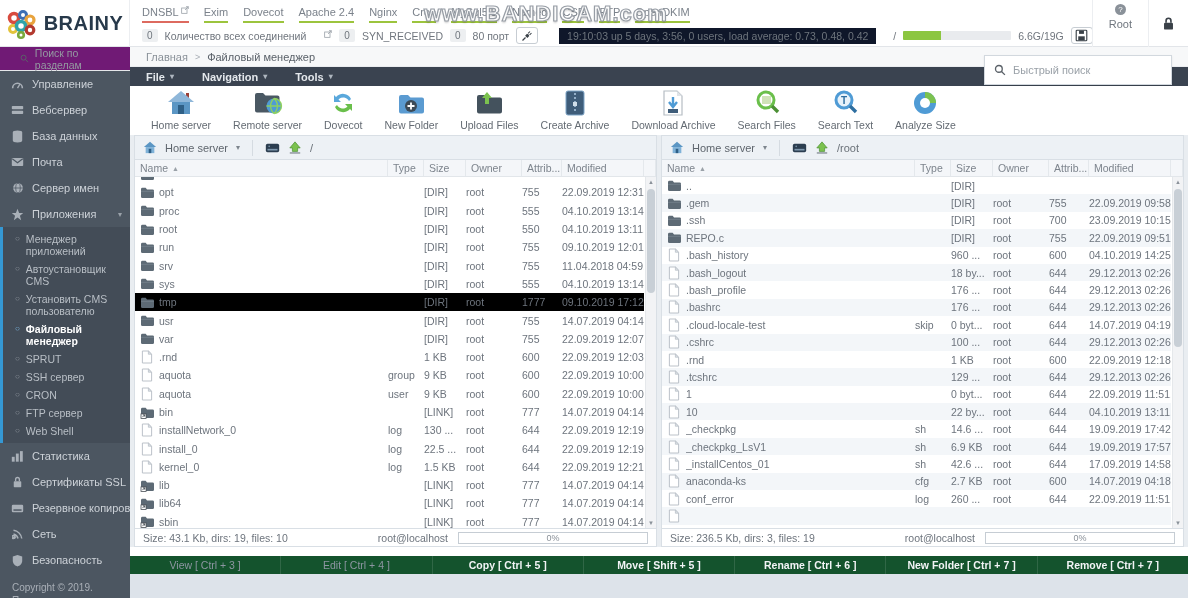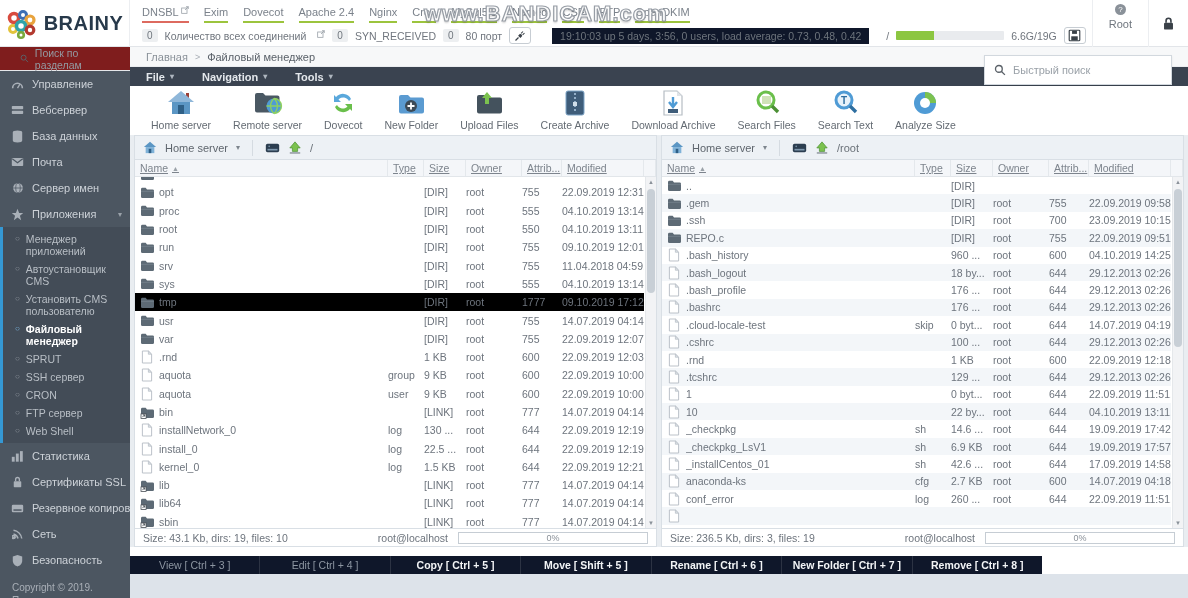--- a/index.html
+++ b/index.html
@@ -7,37 +7,37 @@
   #screen { position:relative; width:1188px; height:598px; background:#fff; }
 
   
   #header { position:absolute; left:0; top:0; width:1188px; height:47px; background:#fff; border-bottom:1px solid #e2e5e9; }
   #logo { position:absolute; left:0; top:0; width:130px; height:47px; display:flex; align-items:center; justify-content:center; gap:4px; border-right:1px solid #eceef1; }
   #logo-text { font-size:20px; font-weight:bold; color:#27394a; letter-spacing:.5px; }
   #services { position:absolute; left:142px; top:6px; display:flex; gap:15px; align-items:flex-start; }
   .service-link { font-size:11px; color:#7b828b; text-decoration:none; padding-bottom:3px; border-bottom:2px solid #9cc43d; display:flex; gap:2px; cursor:pointer; }
   #counters { position:absolute; left:142px; top:27px; display:flex; align-items:center; gap:7px; }
   .badge { background:#edeff1; color:#6f767e; font-size:10px; padding:1px 5px; border-radius:2px; }
-  .counter-label { font-size:10.5px; color:#70767e; display:flex; gap:11px;text-align:right; }
+  .counter-label { font-size:10.5px; color:#70767e; display:flex; gap:18px;text-align:right; }
   .mini-btn { width:22px; height:17px; border:1px solid #c7cdd3; border-radius:3px; background:#fff; display:flex; align-items:center; justify-content:center; cursor:pointer; }
   #uptime-box { background:#0f172a; color:#6d747c; font-size:10.5px; padding:2px 8px; margin-left:14px; white-space:nowrap; }
   #disk-slash { font-size:10.5px; color:#70767e; margin-left:10px; }
   #disk-bar { width:108px; height:9px; background:#e9ebee; border-radius:1px; overflow:hidden; }
   #disk-fill { height:100%; background:#8cc641; }
   #disk-usage { font-size:10.5px; color:#70767e; }
   #watermark { position:absolute; left:424px; top:1px; font-size:22px; font-weight:bold; letter-spacing:1px; color:#fcfcfc; -webkit-text-stroke:1.2px #979da5; text-shadow:0 2px 2px rgba(0,0,0,.18); pointer-events:none; }
   #header-right { position:absolute; right:0; top:0; height:47px; display:flex; align-items:center; }
   .hsep { width:1px; height:47px; background:#eceef1; }
   #root-label { font-size:11px; color:#6f767e; padding:0 16px; cursor:pointer; }
   #lock-btn { padding:0 13px; cursor:pointer; }
   #help-icon { position:absolute; right:62px; top:4px; width:11px; height:11px; border-radius:50%; background:#8a9199; color:#fff; font-size:8px; display:flex; align-items:center; justify-content:center; cursor:pointer; }
 
   
   #sidebar { position:absolute; left:0; top:47px; width:130px; height:551px; background:#4c5661; display:flex; flex-direction:column; }
-  #side-search { height:24px; background:#7f1d1d; display:flex; align-items:center; gap:6px; padding:0 20px; border-bottom:1px solid #e5e7ea; cursor:text; }
+  #side-search { height:24px; background:#701a75; display:flex; align-items:center; gap:6px; padding:0 20px; border-bottom:1px solid #e5e7ea; cursor:text; }
   #side-search span { font-size:10.5px; color:#949aa1; }
   .nav-item { height:26px; display:flex; align-items:center; gap:8px; padding:0 11px; cursor:pointer; position:relative; }
   .nav-item .lbl { font-size:11px; color:#cdd2d8; white-space:nowrap; }
   .nav-item .caret { position:absolute; right:8px; color:#9aa1a9; font-size:8px; }
   .nav-icon { width:13px; display:flex; justify-content:center; flex:none; }
   #submenu { background:#434c57; border-left:3px solid #3598d4; padding:3px 0; }
   .sub-item { display:flex; gap:6px; padding:3px 4px 3px 12px; cursor:pointer; align-items:flex-start; }
   .sub-item .blt { color:#8e959d; font-size:8px; line-height:12px; }
   .sub-item .lbl { font-size:10.5px; line-height:12px; color:#b9bfc6; }
   .sub-item.active .lbl { color:#ffffff; font-weight:bold; }
@@ -63,21 +63,21 @@
   
   #panes { position:absolute; left:130px; top:135px; width:1058px; height:412px; background:#e9edf1; display:flex; gap:4px; padding:0 4px; }
   .pane { flex:1; background:#fff; border:1px solid #d9dfe5; display:flex; flex-direction:column; min-width:0; }
   .pathbar { height:24px; background:#edf1f5; border-bottom:1px solid #d9dfe5; display:flex; align-items:center; gap:8px; padding:0 8px; flex:none; }
   .pathbar .srv { font-size:11px; color:#5e656d; cursor:pointer; }
   .pathbar .caret { font-size:8px; color:#7d858d; cursor:pointer; }
   .pathbar .vsep { width:1px; height:16px; background:#d5dbe1; margin:0 4px; }
   .pathbar .path { font-size:11px; color:#6a7178; }
   .pane-icon-btn { display:flex; align-items:center; cursor:pointer; }
   .colheader { height:17px; background:#f4f6f9; border-bottom:1px solid #e2e6ea; display:flex; align-items:center; font-size:10.5px; color:#7d848d; flex:none; }
-  .colheader .cell { border-right:1px solid #e4e8ec; padding-left:5px; height:100%; display:flex; align-items:center; gap:4px; white-space:nowrap; overflow:hidden; cursor:pointer;text-decoration:underline; }
+  .colheader .cell { border-right:1px solid #e4e8ec; padding-left:5px; height:100%; display:flex; align-items:center; gap:4px; white-space:nowrap; overflow:hidden; cursor:pointer; }
   .colheader .sort { font-size:7px; color:#9aa1a8; }
   .filelist { flex:1; position:relative; overflow:hidden; }
   .rows { position:absolute; left:0; right:12px; top:0; }
   .pane-left .rows { margin-top:-12px; }
   .row { display:flex; align-items:center; font-size:10.5px; color:#6d747d; cursor:pointer; }
   .pane-left .row { height:18.3px; }
   .pane-right .row { height:17.4px; }
   .pane-right .row:nth-child(even) { background:#f3f6f9; }
   .row.hl { background:#000000; }
   .row .icon-cell { width:24px; display:flex; justify-content:center; flex:none; }
@@ -91,21 +91,21 @@
   .scrollbar { position:absolute; right:0; top:0; bottom:0; width:11px; background:#f2f3f5; border-left:1px solid #e5e8eb; }
   .scrollbar .arr { position:absolute; left:0; width:10px; text-align:center; font-size:6px; color:#8a9199; cursor:pointer; }
   .scrollbar .arr.up { top:2px; } .scrollbar .arr.dn { bottom:2px; }
   .scrollbar .thumb { position:absolute; left:1px; width:8px; background:#c8cfd6; border-radius:4px; cursor:pointer; }
   .statusbar { height:18px; border-top:1px solid #d9dfe5; background:#fff; display:flex; align-items:center; padding:0 8px; gap:10px; flex:none; font-size:10.5px; color:#6d747d; }
   .statusbar .sum { flex:1; white-space:nowrap; overflow:hidden; }
   .statusbar .host { white-space:nowrap; }
   .progress { width:190px; height:12px; border:1px solid #c6cdd4; background:#fff; display:flex; align-items:center; justify-content:center; font-size:9px; color:#8a9199; }
 
   
-  #funcbar { position:absolute; left:130px; top:556px; width:912px; height:18px; background:#0f172a; display:flex; }
+  #funcbar { position:absolute; left:130px; top:556px; width:1058px; height:18px; background:#14532d; display:flex; }
   .func-btn { flex:1; display:flex; align-items:center; justify-content:center; font-size:10.5px; color:#f2f4f6; font-weight:bold; border-left:1px solid rgba(255,255,255,.12); cursor:pointer; white-space:nowrap; }
   .func-btn:first-child { border-left:none; }
   .func-btn.dim { color:#8d96a2; font-weight:normal; }
   #bottomstrip { position:absolute; left:130px; top:574px; width:1058px; height:24px; background:#dde3ea; }
   svg { display:block; }
 </style>
 </head>
 <body>
 
 <div id="screen">
@@ -1201,16 +1201,16 @@
       </div>
   </div>
 
   <div id="funcbar">
       <div class="func-btn dim">View [ Ctrl + 3 ]</div>
       <div class="func-btn dim">Edit [ Ctrl + 4 ]</div>
       <div class="func-btn">Copy [ Ctrl + 5 ]</div>
       <div class="func-btn">Move [ Shift + 5 ]</div>
       <div class="func-btn">Rename [ Ctrl + 6 ]</div>
       <div class="func-btn">New Folder [ Ctrl + 7 ]</div>
-      <div class="func-btn">Remove [ Ctrl + 8 ]</div>
+      <div class="func-btn">Remove [ Ctrl + 7 ]</div>
     </div>
   <div id="bottomstrip"></div>
 </div>
 
 </body></html>

